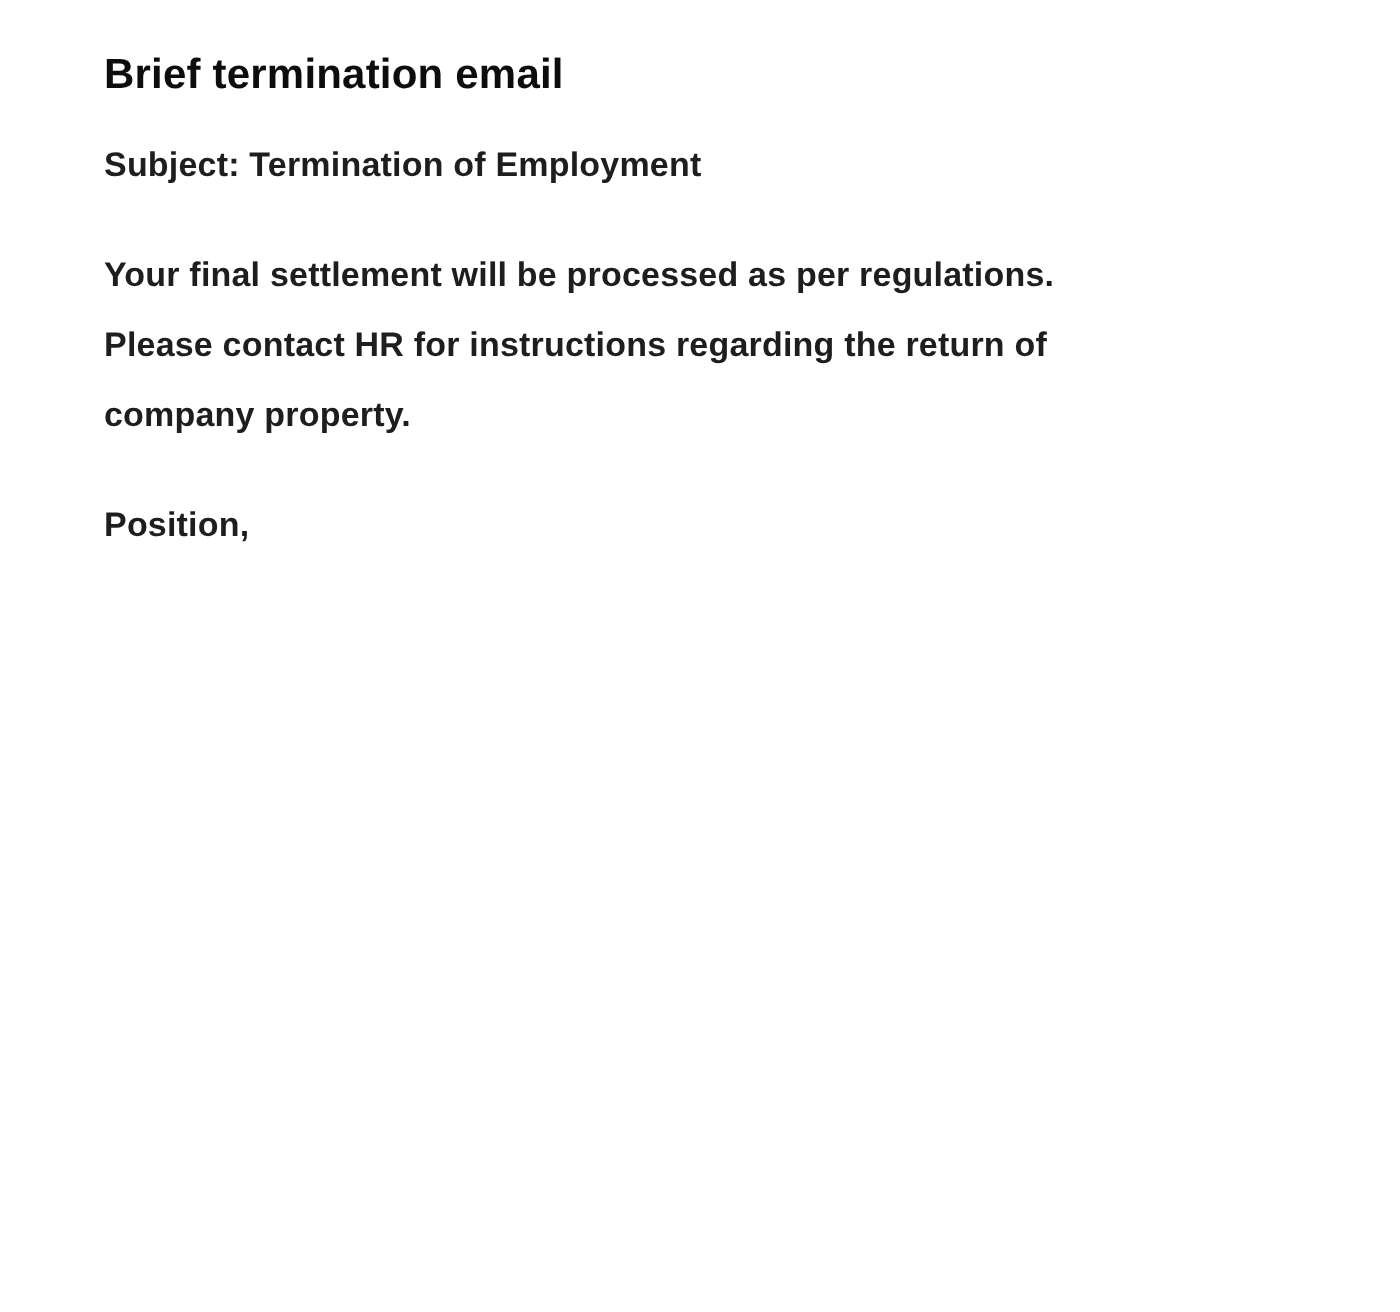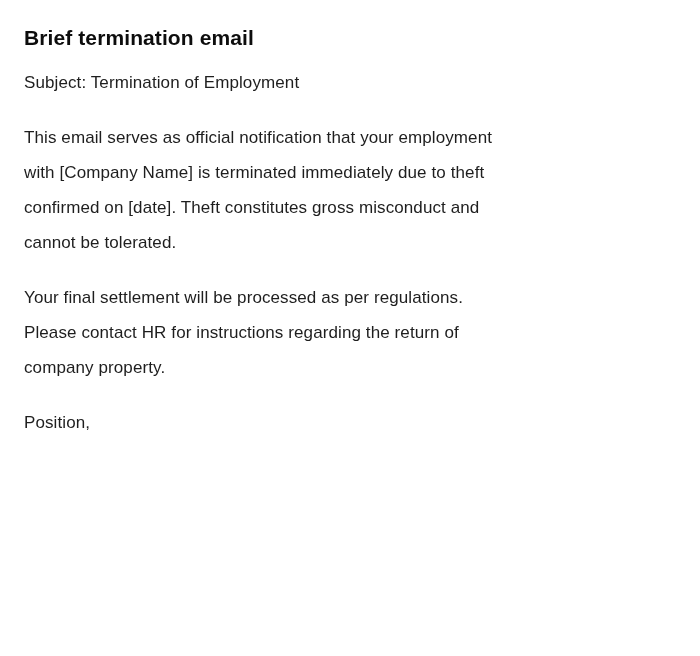--- a/index.html
+++ b/index.html
@@ -7,55 +7,51 @@
     padding: 0;
     background: #ffffff;
   }
   body {
     width: 700px;
     height: 656px;
     overflow: hidden;
     font-family: "Liberation Sans", "DejaVu Sans", sans-serif;
   }
   .doc {
-    padding: 24px 40px 0 24px;
+    padding: 24px 40px 0 52px;
     color: #1e1e1e;
   }
   .doc-title {
     font-size: 21px;
     line-height: 28px;
     font-weight: 700;
     color: #0d0d0d;
     margin: 0 0 13px 0;
     letter-spacing: 0.1px;
   }
   .doc-paragraph {
     font-size: 17px;
     line-height: 35px;
-    font-weight: 400;
+    font-weight: 700;
     color: #1e1e1e;
     margin: 0 0 20px 0;
     white-space: pre-line;   
     max-width: 610px;
     letter-spacing: 0.1px;
   }
 </style>
 </head>
 <body>
 
 <div class="doc">
   <h1 class="doc-title">Brief termination email</h1>
 
   <p class="doc-paragraph">Subject: Termination of Employment</p>
 
 
-  <p class="doc-paragraph">This email serves as official notification that your employment
-with [Company Name] is terminated immediately due to theft
-confirmed on [date]. Theft constitutes gross misconduct and
-cannot be tolerated.</p>
 
   <p class="doc-paragraph">Your final settlement will be processed as per regulations.
 Please contact HR for instructions regarding the return of
 company property.</p>
 
   <p class="doc-paragraph">Position,</p>
 
 
 </div>
 

